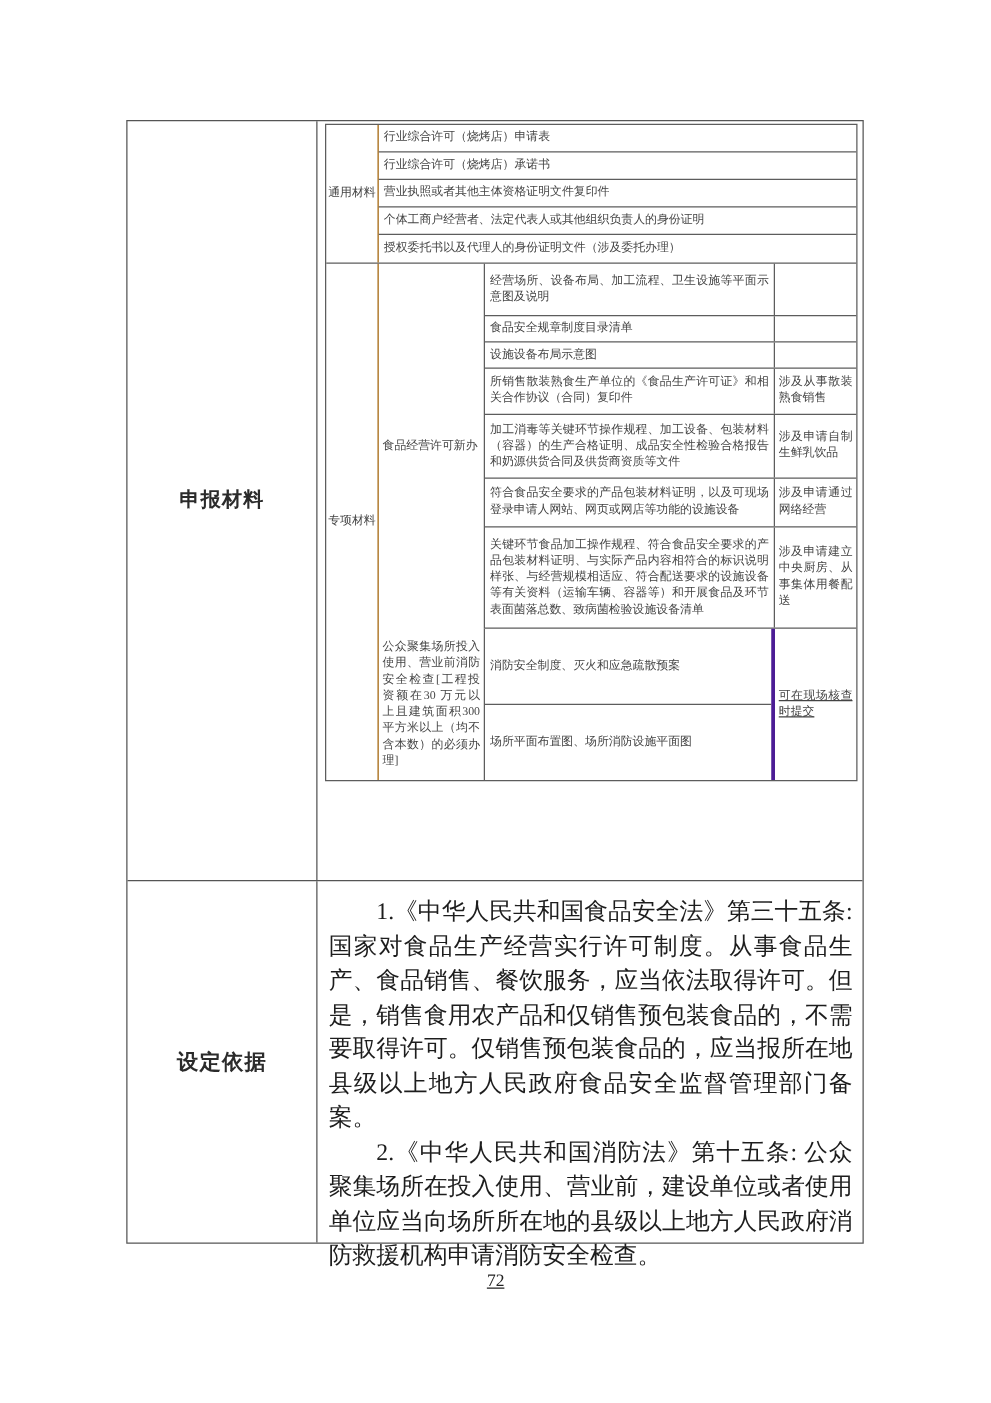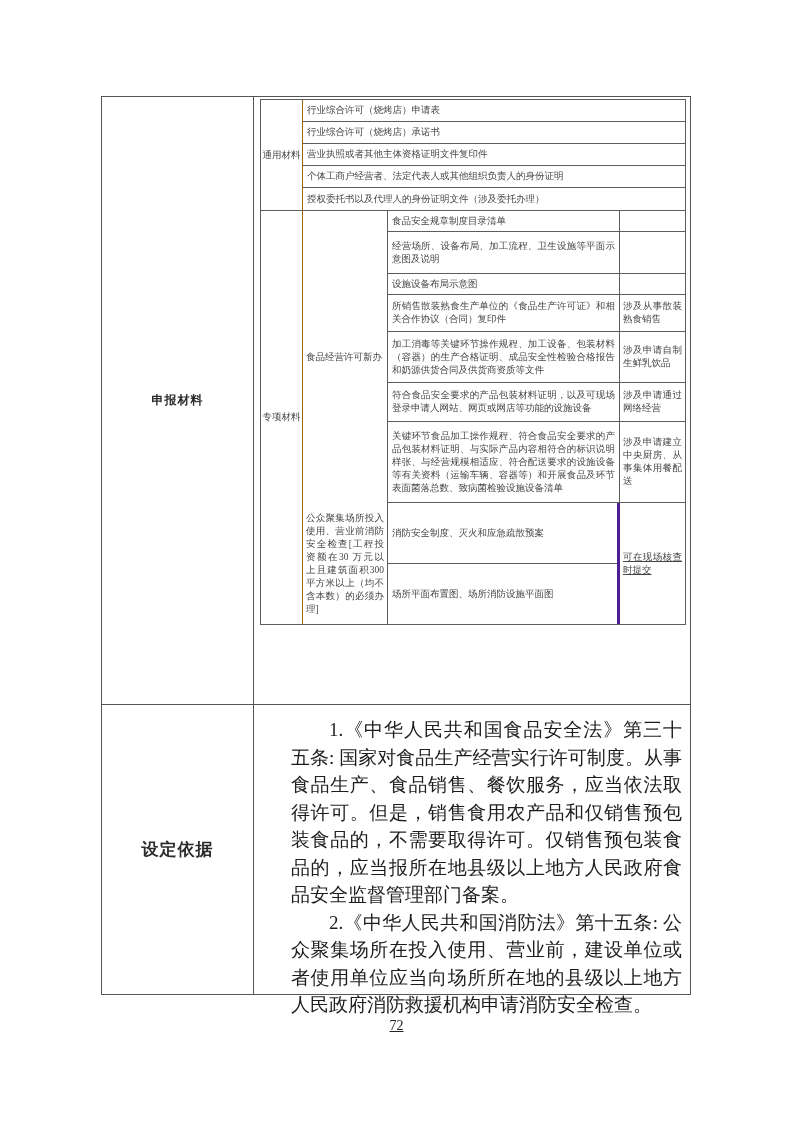--- a/index.html
+++ b/index.html
@@ -20,21 +20,21 @@
   .outer-row { display:flex; }
   .outer-row.row-basis { border-top:1px solid #555; }
   .outer-label {
     width:152px; flex:0 0 152px;
     border-right:1px solid #555;
     display:flex; align-items:center; justify-content:center;
     font-family:"Liberation Sans","DejaVu Sans",sans-serif;
     font-weight:600; color:#2b2b2b;
   }
   .row-materials { height:607px; }
-  .row-materials .outer-label { font-size:12px; letter-spacing:1px; }
+  .row-materials .outer-label { font-size:16px; letter-spacing:1px; }
   .row-basis { height:290px; }
   .row-basis .outer-label { font-size:17px; letter-spacing:1px; }
   .outer-content { flex:1 1 auto; min-width:0; }
 
   
   .inner-table {
     margin:2px 0 0 6px; width:426px;
     border:1px solid #5d5d5d;
     font-size:9.5px; line-height:13px; color:#444;
   }
@@ -89,21 +89,21 @@
     flex:1 1 auto; min-width:0;
     display:flex; align-items:center; padding:2px 3px; text-align:justify;text-decoration:underline;
   }
 
   
   .basis-text {
     padding:11px 8px 0 9px;
     font-size:19px; line-height:27.5px;
     color:#1d1d1d; text-align:justify;
   }
-  .basis-text p { text-indent:2em;margin-left:28px; }
+  .basis-text p { text-indent:2em; }
 
   
   .page-number {
     position:absolute; left:0; top:1018px; width:100%;
     text-align:center; font-size:14px; color:#222;text-decoration:underline;
   }
 </style>
 </head>
 <body>
 
@@ -127,26 +127,26 @@
             </div>
           </div>
 
           <div class="sec sec-special">
             <div class="sec-label">专项材料</div>
             <div class="sec-rows">
 
               <div class="subsec subsec-license">
                 <div class="sub-label">食品经营许可新办</div>
                 <div class="sub-rows">
+                  <div class="mat-row r1">
+                    <div class="cell-content">经营场所、设备布局、加工流程、卫生设施等平面示意图及说明</div>
+                    <div class="cell-note"></div>
+                  </div>
                   <div class="mat-row r2">
                     <div class="cell-content">食品安全规章制度目录清单</div>
-                    <div class="cell-note"></div>
-                  </div>
-                  <div class="mat-row r1">
-                    <div class="cell-content">经营场所、设备布局、加工流程、卫生设施等平面示意图及说明</div>
                     <div class="cell-note"></div>
                   </div>
                   <div class="mat-row r3">
                     <div class="cell-content">设施设备布局示意图</div>
                     <div class="cell-note"></div>
                   </div>
                   <div class="mat-row r4">
                     <div class="cell-content">所销售散装熟食生产单位的《食品生产许可证》和相关合作协议（合同）复印件</div>
                     <div class="cell-note">涉及从事散装熟食销售</div>
                   </div>

